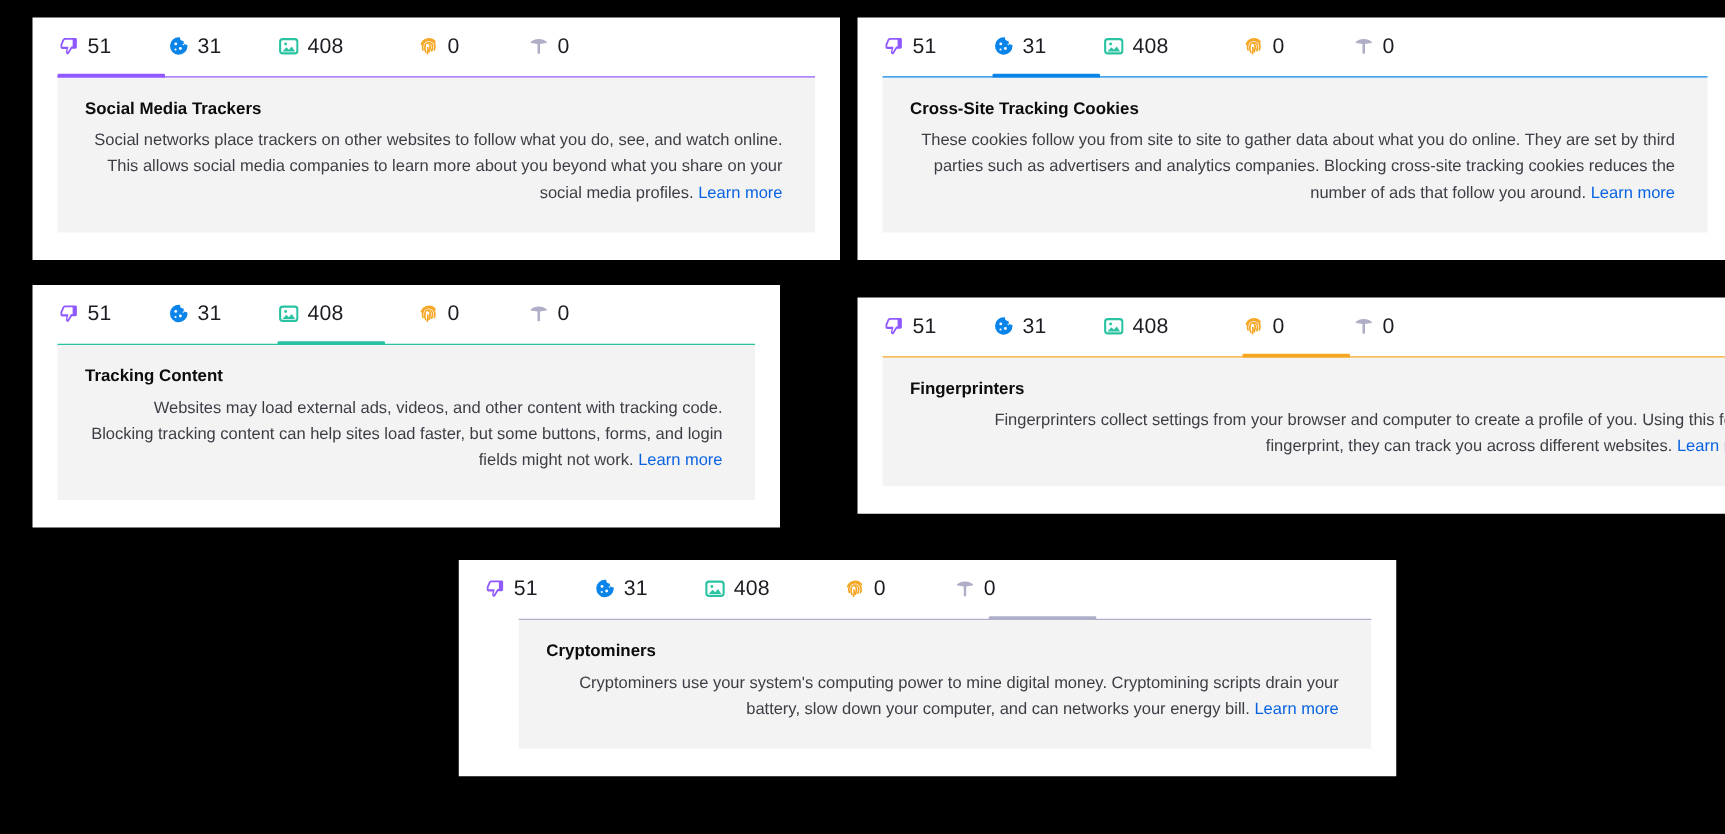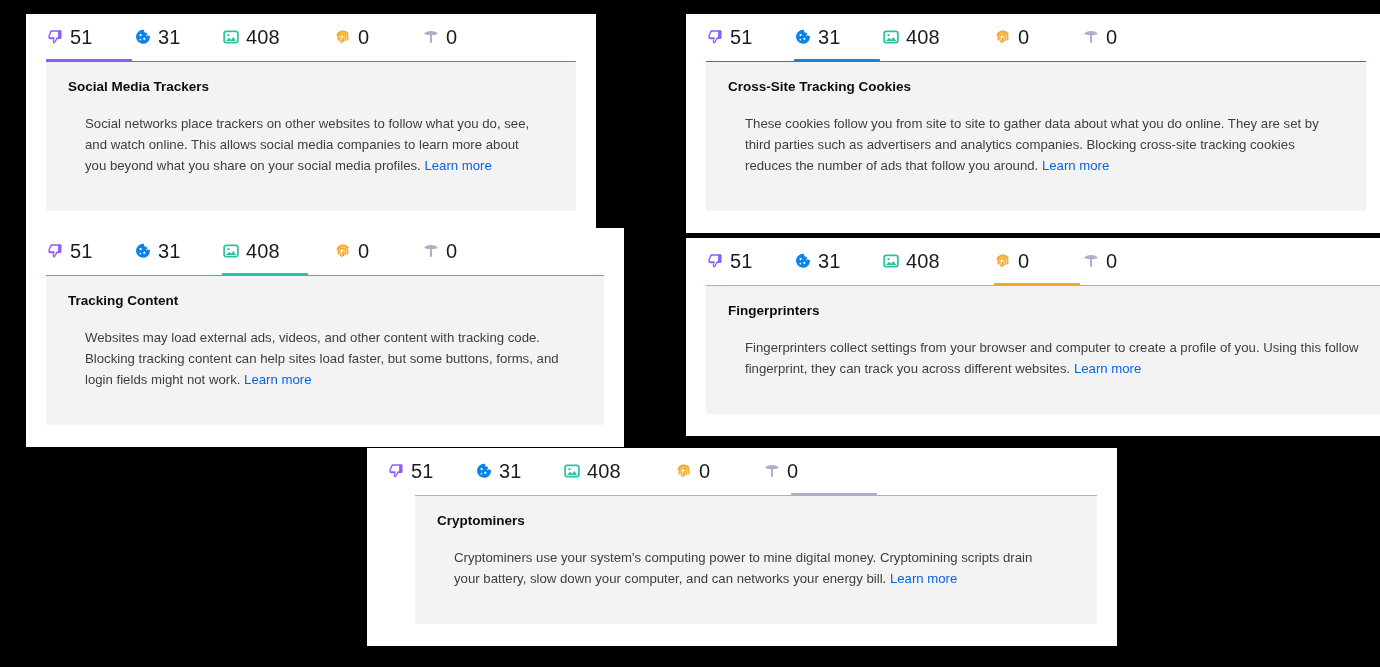--- a/index.html
+++ b/index.html
@@ -46,21 +46,21 @@
     width: 17px;
     height: 17px;
     display: inline-flex;
     align-items: center;
     justify-content: center;
     flex: 0 0 auto;
   }
   .tab .icon svg { display: block; }
 
   .tab .count {
-    font-size: 20px;
+    font-size: 17px;
     color: #1c1b22;
     line-height: 1;
     letter-spacing: 0.1px;
   }
 
   
   .rail {
     position: relative;
     height: 3px;
     margin: 0 20px;
@@ -88,21 +88,22 @@
     font-size: 13.5px;
     font-weight: bold;
     color: #0c0c0d;
     margin: 0 0 5px 0;
     line-height: 1.3;
   }
   .panel-desc {
     font-size: 13.2px;
     color: #3d3d45;
     line-height: 21px;
-    margin: 17px;
+    margin: 4px;
+    text-align: right;
   }
   .panel-desc a {
     color: #0a64e0;
     text-decoration: none;
   }
 
   .card-pad-bottom { height: 22px; }
 </style>
 </head>
 <body>
@@ -149,21 +150,21 @@
       <div class="rail">
         <div class="hairline" style="background: rgb(10, 132, 232);"></div>
         <div class="active-bar" style="background: rgb(10, 132, 232); left: 88px; width: 86px;"></div>
       </div>
       <div class="panel">
         <div class="panel-title">Cross-Site Tracking Cookies</div>
         <p class="panel-desc"><span>These cookies follow you from site to site to gather data about what you do online. They are set by third parties such as advertisers and analytics companies. Blocking cross-site tracking cookies reduces the number of ads that follow you around. </span><a href="#">Learn more</a></p>
       </div>
       <div class="card-pad-bottom"></div>
     </div>
-    <div class="card" style="left: 26px; top: 14px; width: 570px;">
+    <div class="card" style="left: 26px; top: 14px; width: 646px;">
       <div class="tabs"></div>
       <div class="rail">
         <div class="hairline" style="background: rgb(144, 89, 255);"></div>
         <div class="active-bar" style="background: rgb(144, 89, 255); left: 0px; width: 86px;"></div>
       </div>
       <div class="panel">
         <div class="panel-title">Social Media Trackers</div>
         <p class="panel-desc"><span>Social networks place trackers on other websites to follow what you do, see, and watch online. This allows social media companies to learn more about you beyond what you share on your social media profiles. </span><a href="#">Learn more</a></p>
       </div>
       <div class="card-pad-bottom"></div>

